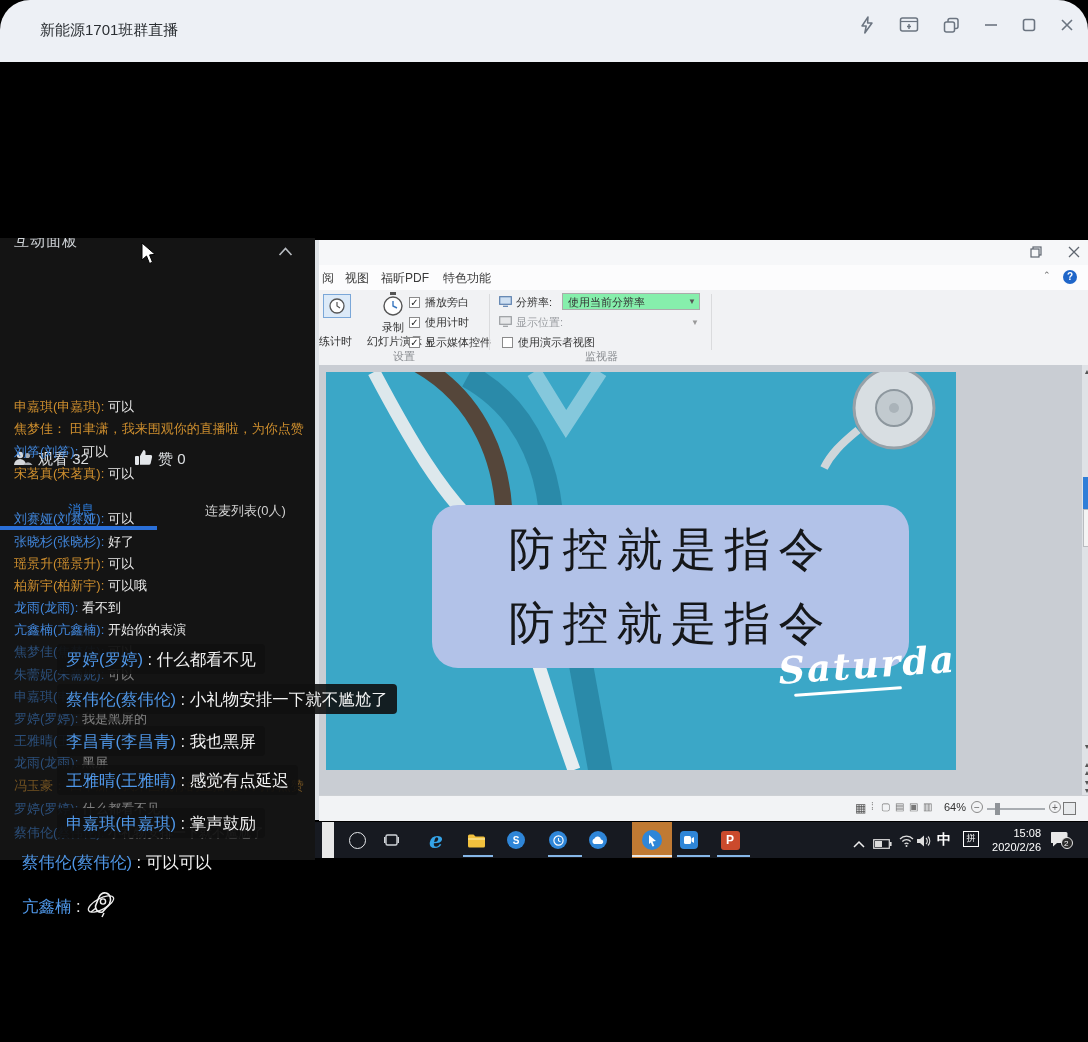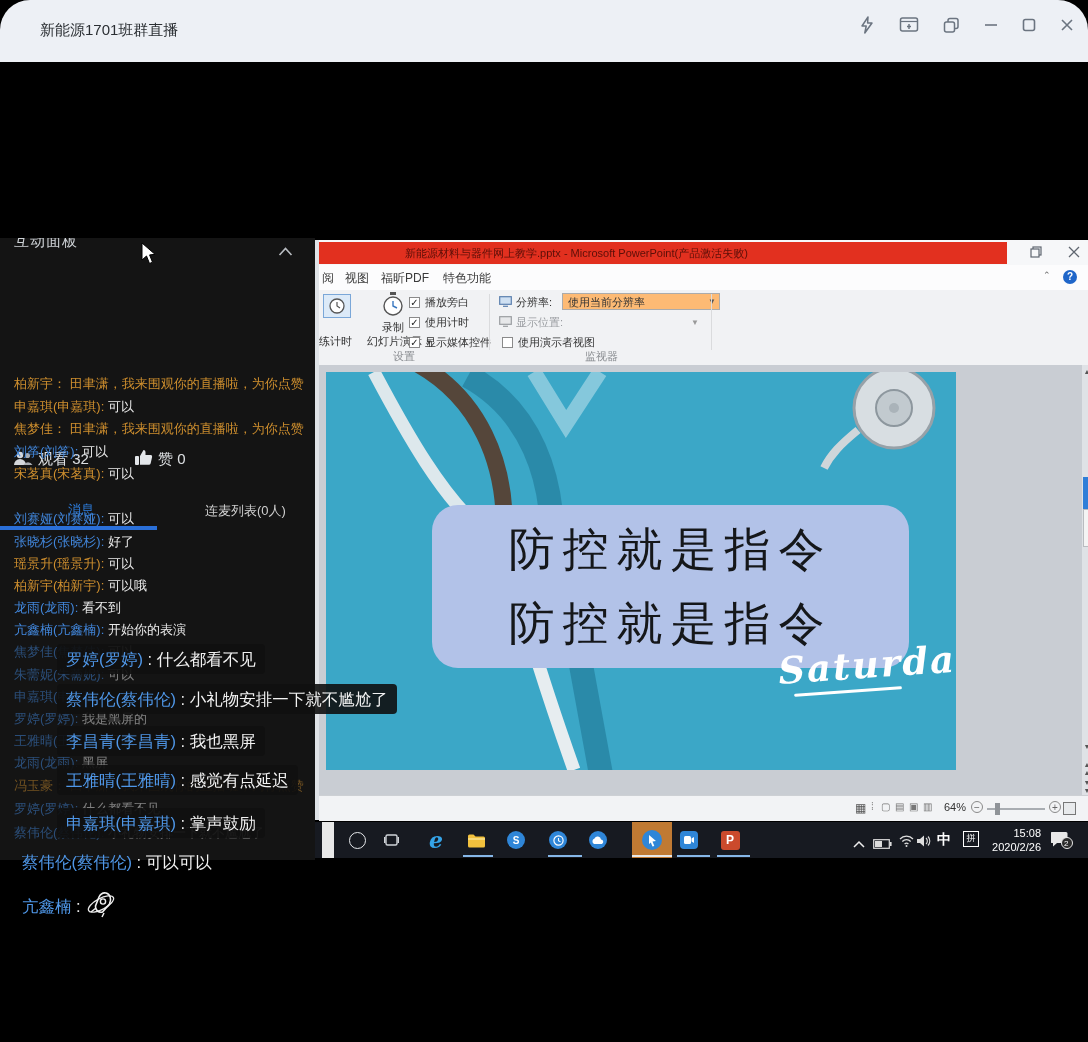--- a/index.html
+++ b/index.html
@@ -47,21 +47,21 @@
   .ppt-red{position:absolute;left:0;top:2px;width:688px;height:22px;background:#e2301f;}
   .ppt-red span{position:absolute;left:86px;top:4px;font-size:11px;color:#5c0f08;white-space:nowrap;}
   .ppt-corner{position:absolute;right:8px;top:4px;display:flex;gap:26px;color:#5f6670;}
   .ppt-menu{position:absolute;left:0;top:25px;width:769px;height:25px;background:#fcfcfd;border-bottom:1px solid #e3e3e3;font-size:12px;color:#3a3a3a;}
   .mitem{position:absolute;top:5px;}
   .ppt-ribbon{position:absolute;left:0;top:50px;width:769px;height:75px;background:#f1f2f4;border-bottom:1px solid #cfd2d6;font-size:11px;color:#333;}
   .rb-sep{position:absolute;top:4px;height:56px;border-left:1px solid #dadbdd;}
   .grp{position:absolute;bottom:1px;font-size:11px;color:#8a8d91;text-align:center;}
   .cbrow{position:absolute;left:90px;display:flex;align-items:center;gap:5px;}
   .cbox{width:11px;height:11px;background:#fff;border:1px solid #8a8a8a;box-sizing:border-box;font-size:10px;line-height:9px;color:#222;text-align:center;}
-  .combo{position:absolute;left:243px;top:3px;width:158px;height:17px;background:#fdba74;border:1px solid #ababab;box-sizing:border-box;font-size:11px;color:#333;padding:1px 5px;}
+  .combo{position:absolute;left:243px;top:3px;width:138px;height:17px;background:#86efac;border:1px solid #ababab;box-sizing:border-box;font-size:11px;color:#333;padding:1px 5px;}
   .combo .arr{position:absolute;right:3px;top:3px;font-size:8px;color:#555;}
   .ppt-work{position:absolute;left:0;top:125px;width:769px;height:430px;background:#c9cdd3;}
   .slide{position:absolute;left:7px;top:7px;width:630px;height:398px;background:#3ba7c7;overflow:hidden;}
   .sbox{position:absolute;left:106px;top:133px;width:477px;height:163px;background:#b2c2e8;border-radius:26px;
         text-align:center;font-family:"Liberation Serif","DejaVu Serif",serif;color:#15171a;font-size:46px;letter-spacing:8px;line-height:74px;padding-top:8px;box-sizing:border-box;}
   .credit{position:absolute;left:228px;top:302px;font-size:20px;color:#36424b;letter-spacing:1px;}
   .saturday{position:absolute;left:452px;top:270px;font-family:"DejaVu Serif",serif;font-style:italic;font-weight:bold;font-size:37px;color:#fff;transform:rotate(-4deg);letter-spacing:2px;}
   .sat-line{position:absolute;left:468px;top:318px;width:108px;height:3px;background:#fff;border-radius:2px;transform:rotate(-4deg);}
   .vscroll{position:absolute;left:763px;top:0;width:10px;height:430px;background:#dfe2e6;}
   .vs-el{position:absolute;left:0;width:10px;text-align:center;font-size:7px;color:#555;line-height:8px;}
@@ -126,23 +126,20 @@
             <path d="M2 2 L12 12 M12 2 L2 12" stroke="#6b7480" stroke-width="1.6"></path>
           </svg>
         </span>
     </div>
   </div>
 
   <div class="stage">
 
     <div class="ppt">
       <div class="ppt-titlerow">
-        <div class="ppt-red">
-          <span>新能源材料与器件网上教学.pptx - Microsoft PowerPoint(产品激活失败)</span>
-        </div>
         <div class="ppt-corner">
           <span><svg width="12" height="12" viewBox="0 0 12 12">
                 <rect x="3" y="1" width="8" height="8" fill="none" stroke="#5f6670" stroke-width="1.2"></rect>
                 <rect x="1" y="3" width="8" height="8" fill="#f6f7f9" stroke="#5f6670" stroke-width="1.2"></rect>
               </svg></span>
           <span><svg width="12" height="12" viewBox="0 0 12 12">
                 <path d="M1 1 L11 11 M11 1 L1 11" stroke="#5f6670" stroke-width="1.3"></path>
               </svg></span>
         </div>
       </div>
@@ -384,21 +381,20 @@
             <path d="M6 7 L9.5 1 a2 2 0 0 1 2 2 v3 h5 a1.6 1.6 0 0 1 1.6 2 l-1.4 6.3 a2 2 0 0 1-2 1.5 H6 Z" fill="#e3e6ea"></path>
             <rect x="1" y="7" width="4" height="9" rx="1" fill="#e3e6ea"></rect>
           </svg></span>
       <span class="stat" style="left:158px"><span>赞</span> <span>0</span></span>
       <span class="tabs-msg">消息</span>
       <span class="tabs-mic">连麦列表(0人)</span>
       <div class="tab-underline"></div>
     </div>
 
     <div class="chat">
-      <div class="crow" style="top:5px"><span class="o">柏新宇</span><span class="o">： </span><span class="o">田聿潇，我来围观你的直播啦，为你点赞</span></div>
       <div class="crow" style="top:28px"><span class="o">申嘉琪(申嘉琪)</span><span class="o">: </span><span class="tx">可以</span></div>
       <div class="crow" style="top:50px"><span class="o">焦梦佳</span><span class="o">： </span><span class="o">田聿潇，我来围观你的直播啦，为你点赞</span></div>
       <div class="crow" style="top:73px"><span class="b">刘筝(刘筝)</span><span class="b">: </span><span class="tx">可以</span></div>
       <div class="crow" style="top:95px"><span class="o">宋茗真(宋茗真)</span><span class="o">: </span><span class="tx">可以</span></div>
       <div class="crow" style="top:140px"><span class="b">刘赛娅(刘赛娅)</span><span class="b">: </span><span class="tx">可以</span></div>
       <div class="crow" style="top:163px"><span class="b">张晓杉(张晓杉)</span><span class="b">: </span><span class="tx">好了</span></div>
       <div class="crow" style="top:185px"><span class="o">瑶景升(瑶景升)</span><span class="o">: </span><span class="tx">可以</span></div>
       <div class="crow" style="top:207px"><span class="o">柏新宇(柏新宇)</span><span class="o">: </span><span class="tx">可以哦</span></div>
       <div class="crow" style="top:229px"><span class="b">龙雨(龙雨)</span><span class="b">: </span><span class="tx">看不到</span></div>
       <div class="crow" style="top:251px"><span class="b">亢鑫楠(亢鑫楠)</span><span class="b">: </span><span class="tx">开始你的表演</span></div>

